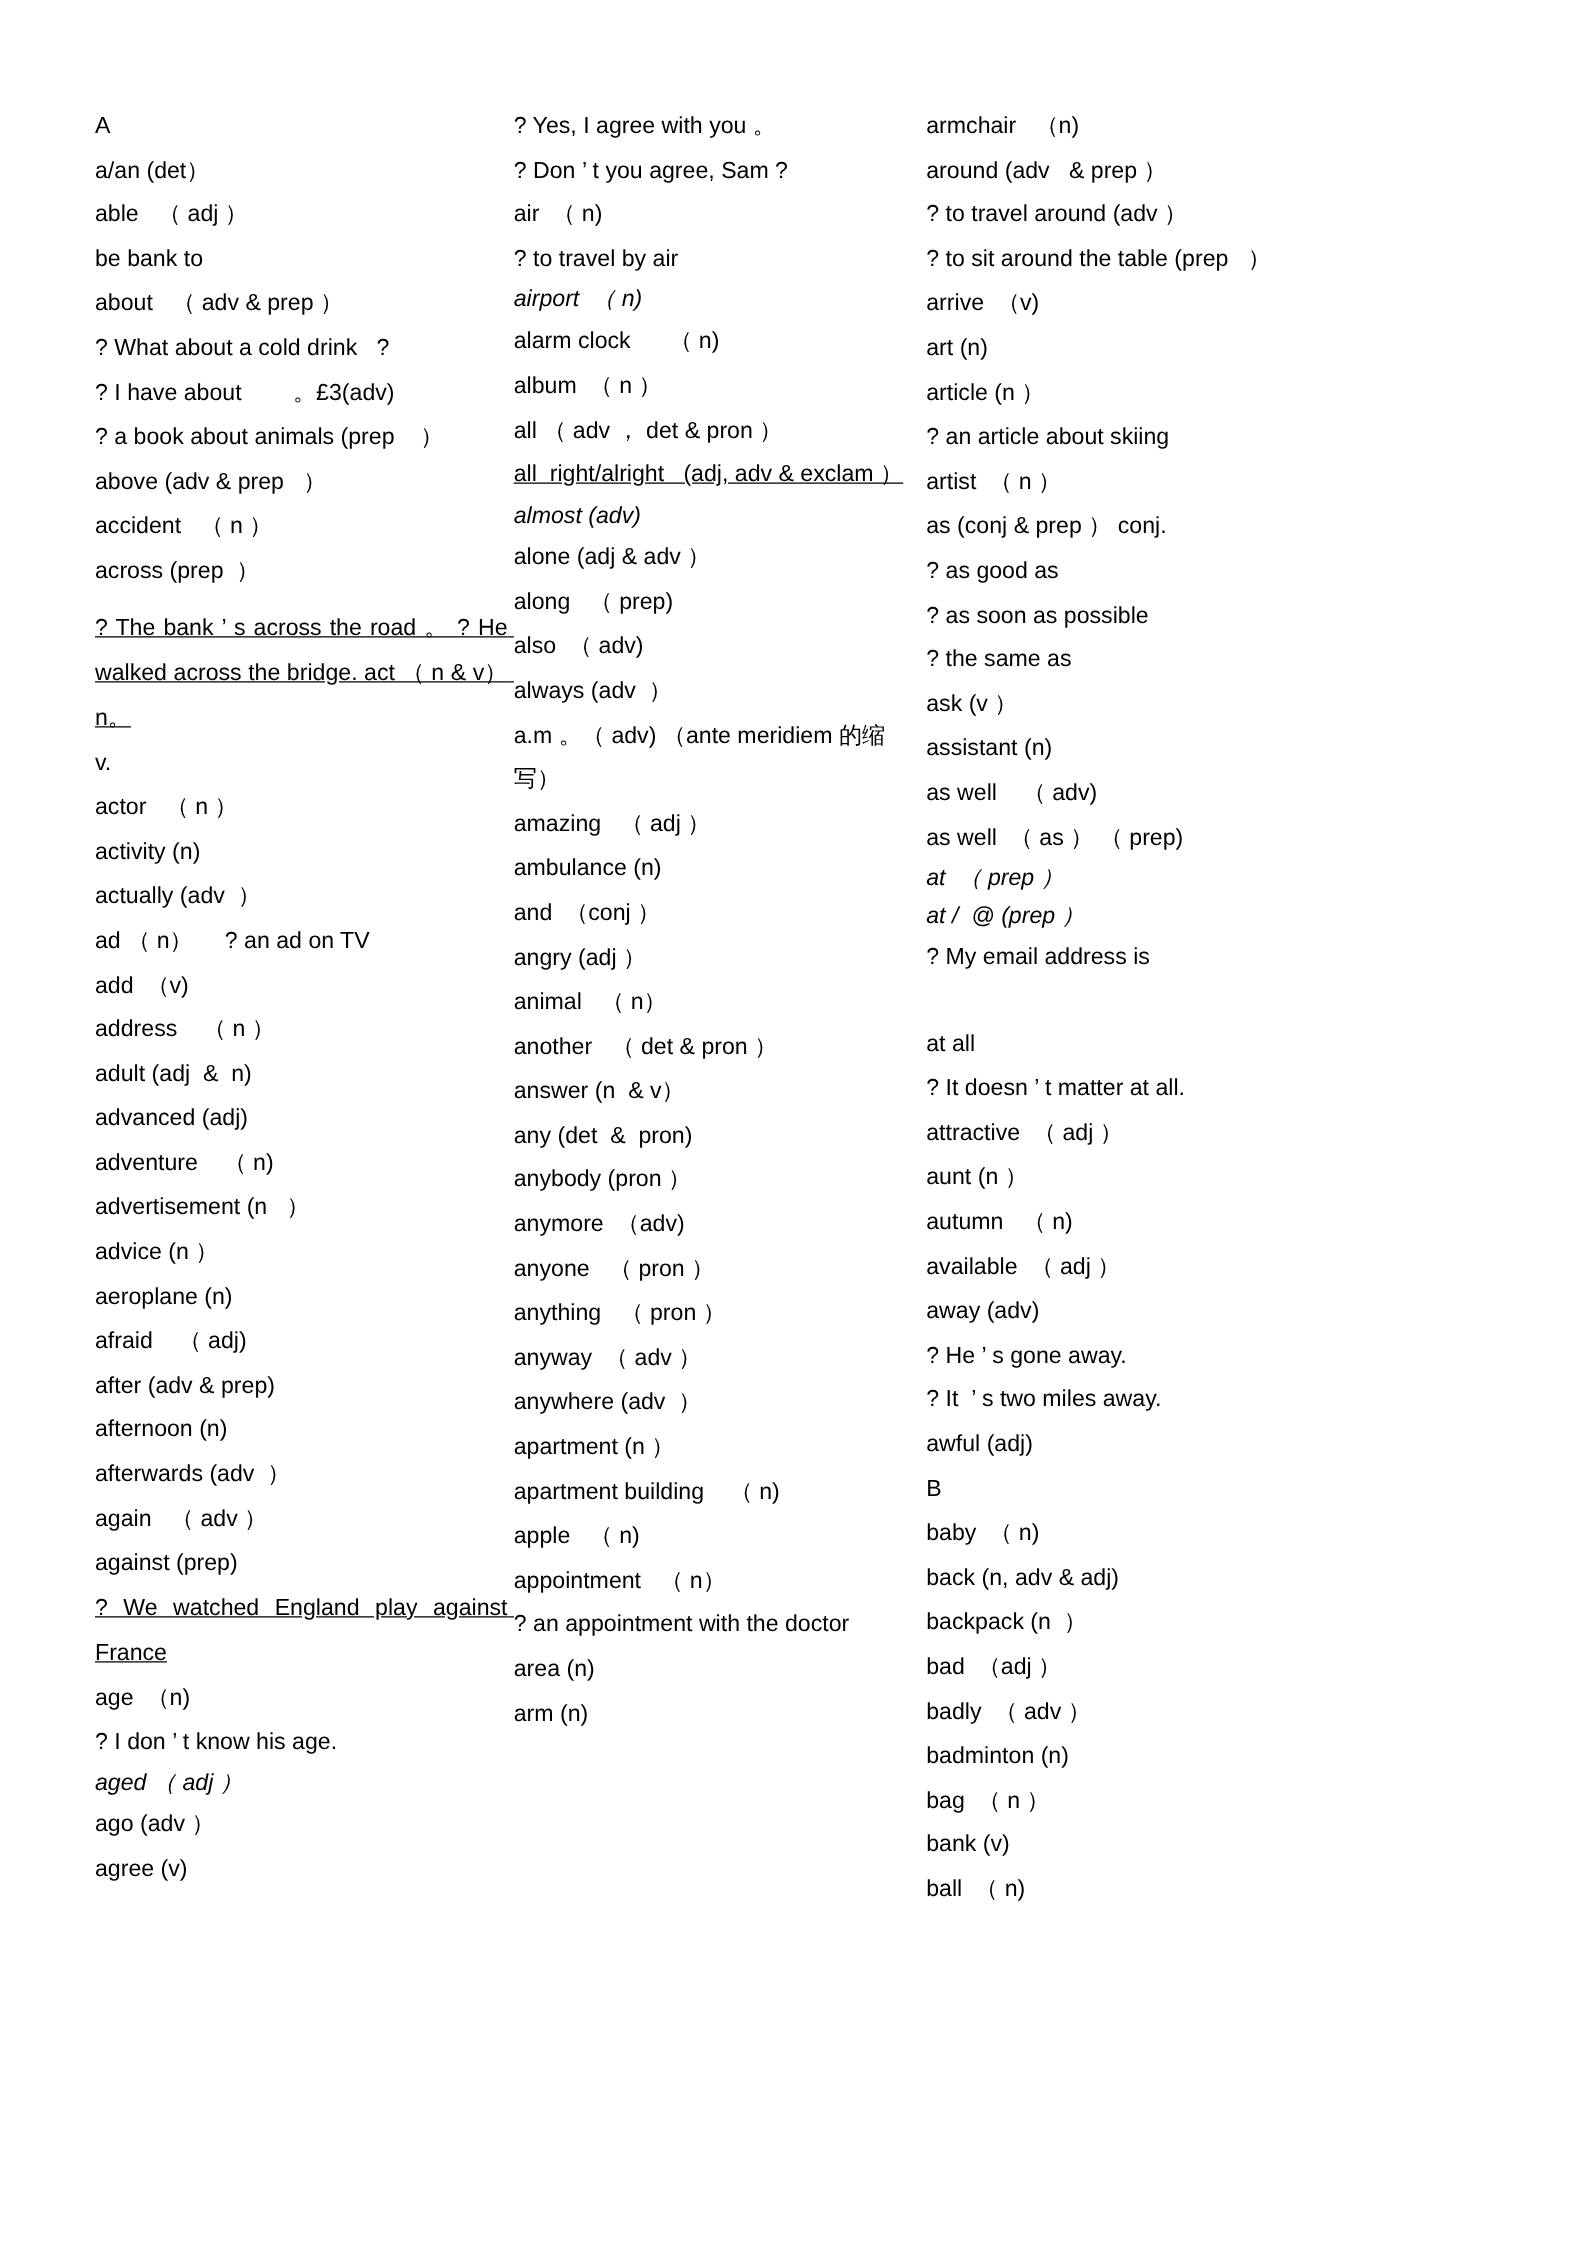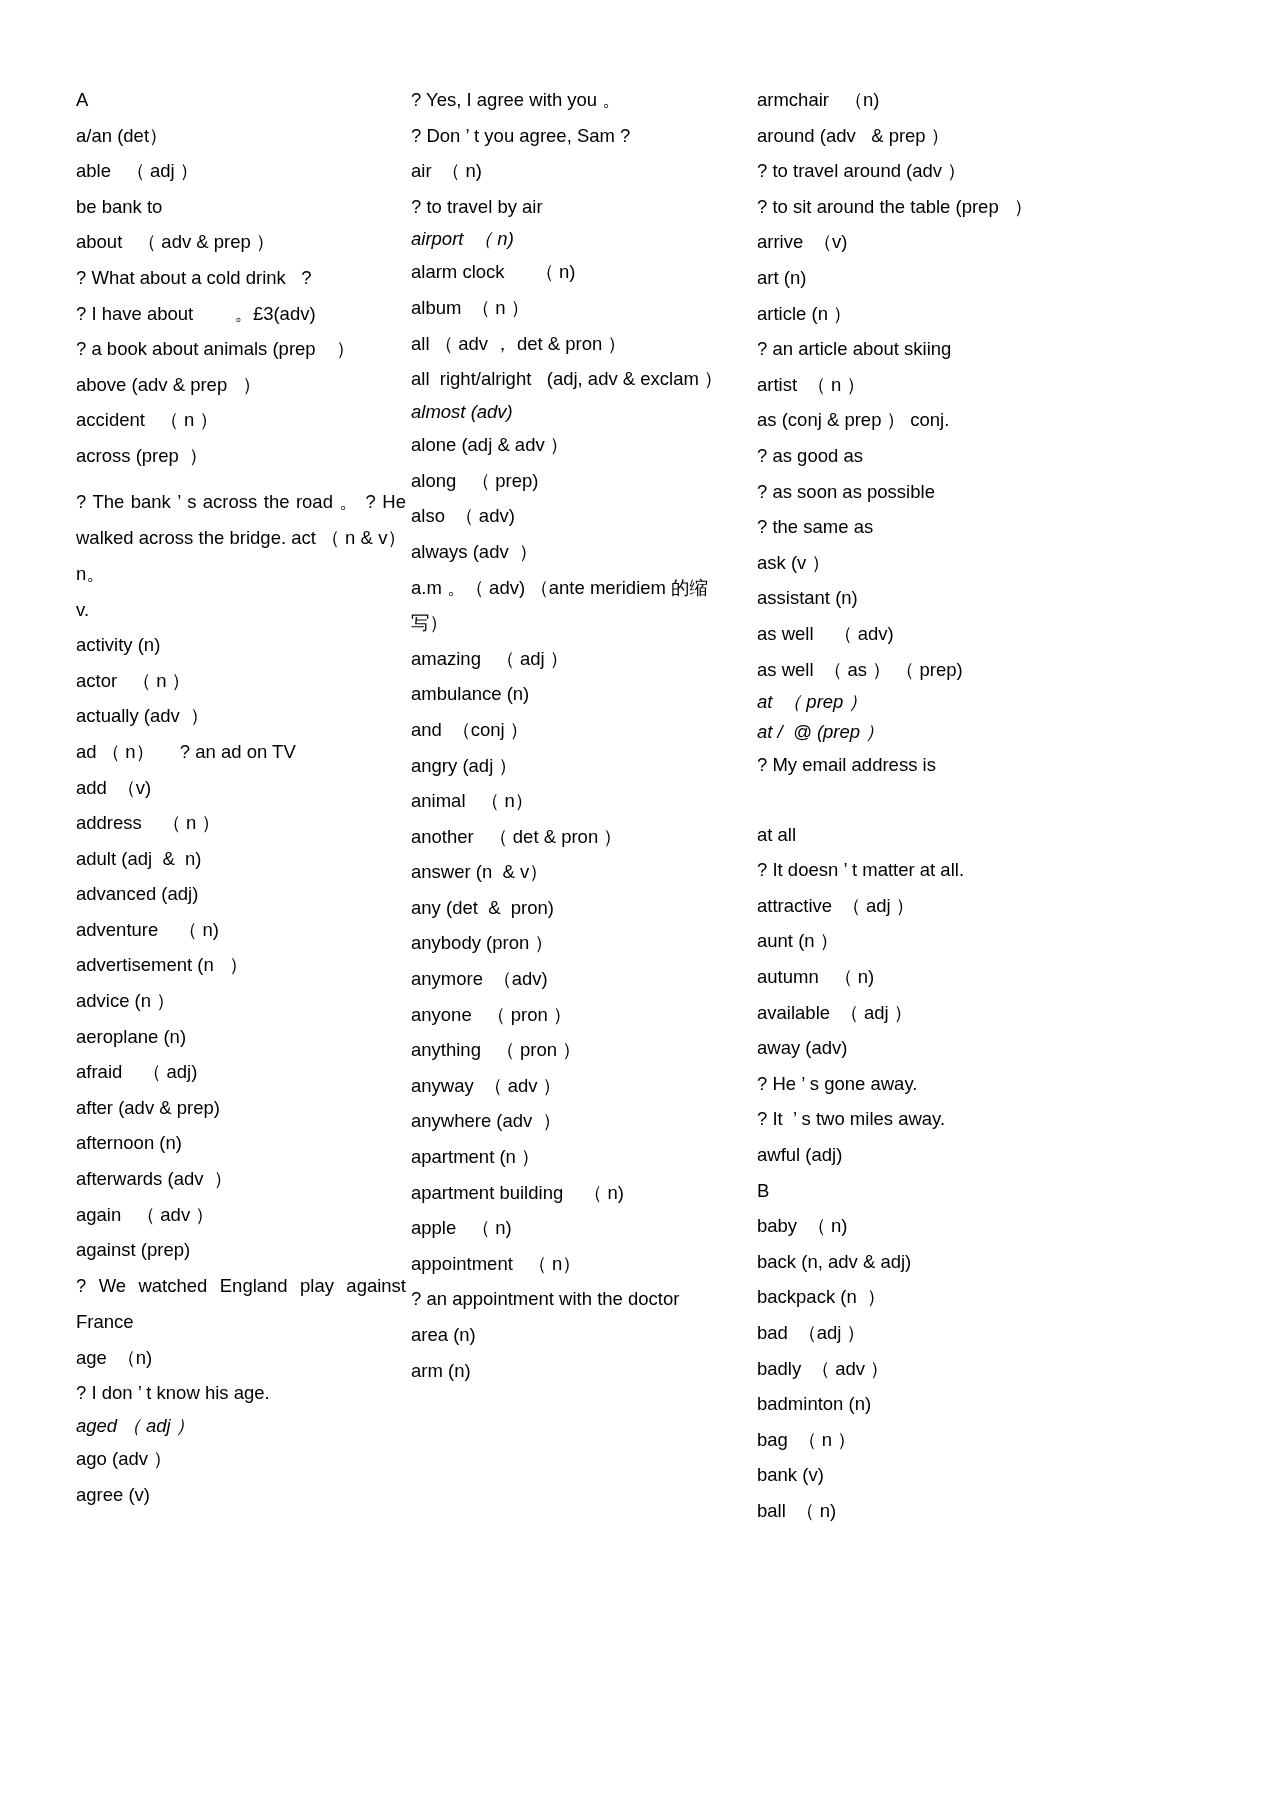--- a/index.html
+++ b/index.html
@@ -28,34 +28,35 @@
     display: flex;
     gap: 0px;
     align-items: flex-start;
   }
   .col {
     width: 330px;
     flex: 0 0 330px;
   }
   .col-1 { width: 330px; flex: 0 0 330px; }
   .col-2 { width: 330px; flex: 0 0 330px; margin-left: 5px; }
-  .col-3 { width: 330px; flex: 0 0 330px; margin-left: 16px; }
+  .col-3 { width: 330px; flex: 0 0 330px; margin-left: 0; }
 
   .entry {
     font-size: 18.5px;
     line-height: 35.6px;
     color: #000000;
     white-space: pre-wrap;
     word-break: normal;
   }
   
   .entry.just {
     text-align: justify;
     text-align-last: left;
     line-height: 36px;
+    text-decoration: underline;
   }
   .entry.tight {
     line-height: 30px;
     font-style: italic;
   }
   .entry.gap-top {
     margin-top: 10px;
   }
   .entry.blank {
     height: 34px;
@@ -74,22 +75,22 @@
       <div class="entry">be bank to</div>
       <div class="entry">about   （ adv &amp; prep ）</div>
       <div class="entry">? What about a cold drink   ?</div>
       <div class="entry">? I have about        。£3(adv)</div>
       <div class="entry">? a book about animals (prep    ）</div>
       <div class="entry">above (adv &amp; prep   ）</div>
       <div class="entry">accident   （ n ）</div>
       <div class="entry">across (prep  ）</div>
       <div class="entry just gap-top">? The bank ’ s across the road 。 ? He walked across the bridge. act （ n &amp; v） n。</div>
       <div class="entry">v.</div>
+      <div class="entry">actor   （ n ）</div>
       <div class="entry">activity (n)</div>
-      <div class="entry">actor   （ n ）</div>
       <div class="entry">actually (adv  ）</div>
       <div class="entry">ad （ n）     ? an ad on TV</div>
       <div class="entry">add  （v)</div>
       <div class="entry">address    （ n ）</div>
       <div class="entry">adult (adj  &amp;  n)</div>
       <div class="entry">advanced (adj)</div>
       <div class="entry">adventure    （ n)</div>
       <div class="entry">advertisement (n   ）</div>
       <div class="entry">advice (n ）</div>
       <div class="entry">aeroplane (n)</div>

